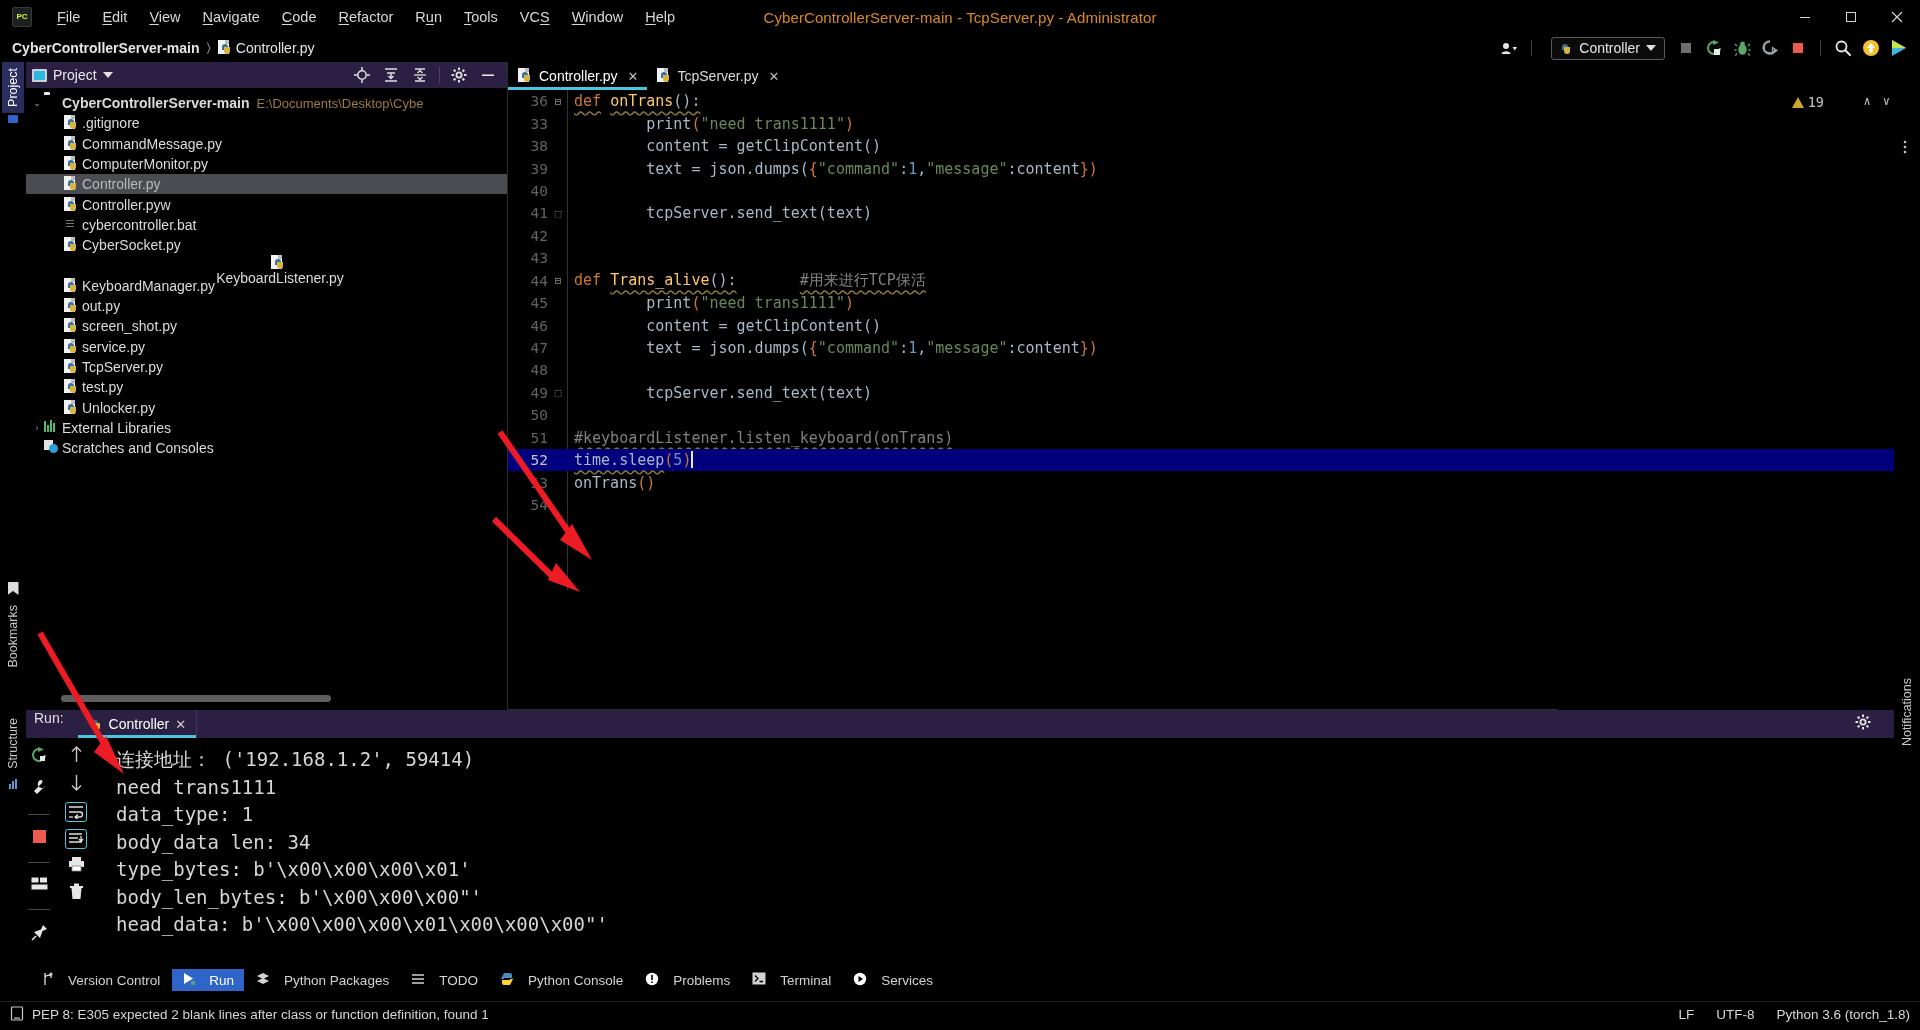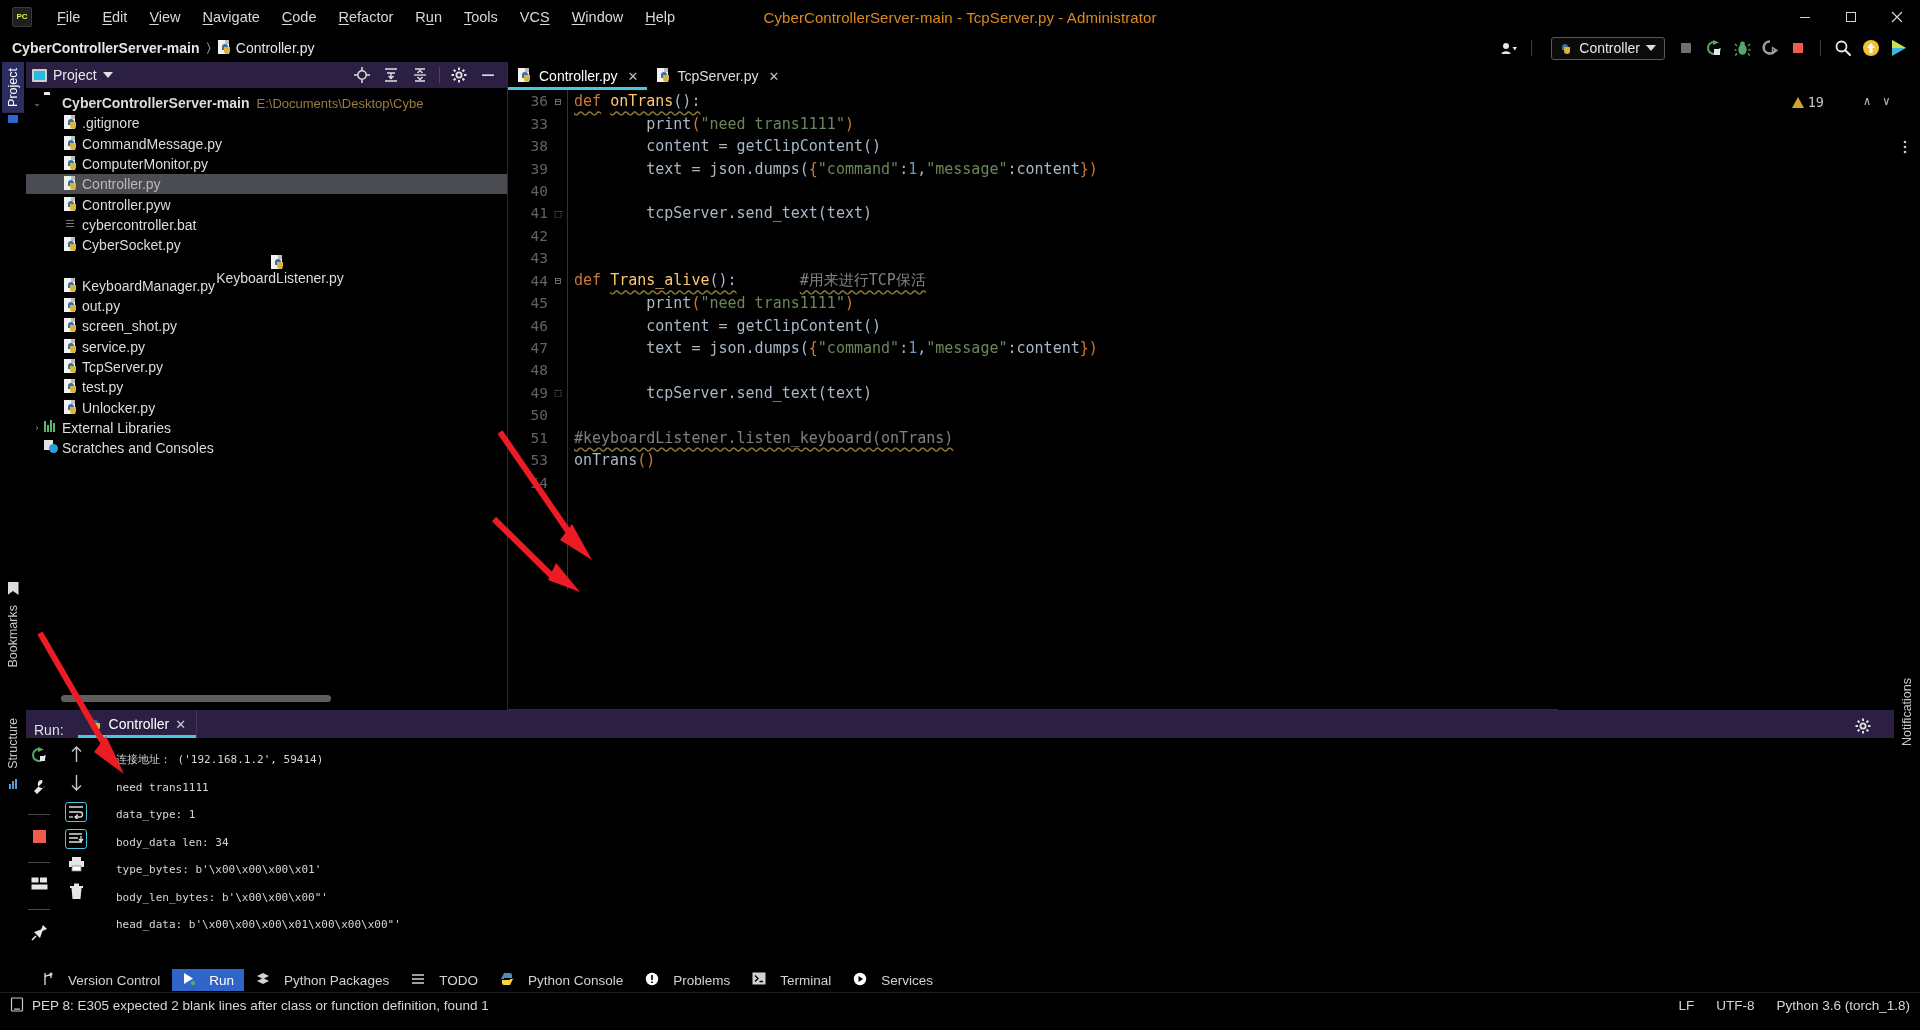--- a/index.html
+++ b/index.html
@@ -181,21 +181,21 @@
   .marker-strip { position:absolute; right:0; top:120px; width:14px; }
   .marker { position:absolute; right:1px; width:11px; height:2px; background:#9a9a9a;}
   .editor-bottom-border{position:absolute;left:0;bottom:0;width:1050px;height:1px;background:#2e2e2e;}
 
   
   .run-panel {
     position:absolute; left:26px; top:710px; width:1894px; height:277px;
     background:#000000;
   }
   .run-header {
-    height:28px; background:#2b2043; display:flex; align-items:flex-end;
+    height:28px; background:#2b2043; display:flex; align-items:flex-start;
     position:relative;
   }
   .run-label { font-size:14px; color:#e0e0e0; padding-left:8px; padding-right:14px;}
   .run-tab {
     height:28px; display:flex; align-items:center; gap:6px; padding:0 10px;
     font-size:14px; color:#ffffff; position:relative;
   }
   .run-tab::after { content:""; position:absolute; left:0; right:0; bottom:0; height:3px; background:#4ac6e0;}
   .run-hdr-sep { width:1px; height:28px; background:#443663; }
   .run-hdr-icons { position:absolute; right:6px; display:flex; align-items:center; gap:12px;}
@@ -205,21 +205,21 @@
     display:flex; flex-direction:column; align-items:center; padding-top:8px; gap:11px;
   }
   .run-side2 {
     position:absolute; left:30px; top:28px; width:40px; height:249px; background:#000;
     display:flex; flex-direction:column; align-items:center; padding-top:8px; gap:7px;
   }
   .sep-h { width:22px; height:1px; background:#4a4a4a; margin:3px 0;}
   .console {
     position:absolute; left:78px; top:28px; right:4px; height:249px;
     background:#000; font-family:"DejaVu Sans Mono","Liberation Mono",monospace;
-    font-size:11px; color:#d6d6d6; padding-top:8px;
+    font-size:19px; color:#d6d6d6; padding-top:8px;
   }
   .cline { height:27.5px; line-height:27.5px; white-space:pre; padding-left:12px;}
   .console-scroll {
     position:absolute; right:6px; top:120px; width:9px; height:115px; background:#4d4d4d; border-radius:5px;
   }
 
   
   .rightstrip { position:absolute; right:0; top:62px; width:26px; height:925px; background:#000; }
 
   
@@ -228,21 +228,21 @@
     background:#000000; display:flex; align-items:center; padding-left:32px; gap:2px;
   }
   .btab {
     display:flex; align-items:center; gap:14px; padding:2px 10px;
     font-size:13.5px; color:#d2d2d2; height:22px;
   }
   .btab.active { background:#2f65c8; color:#ffffff; }
 
   
   .statusbar {
-    position:absolute; left:0; bottom:12px; width:1920px; height:26px;
+    position:absolute; left:0; bottom:3px; width:1920px; height:26px;
     background:#000000; display:flex; align-items:center; padding:0 10px;
     border-top:1px solid #1e1e1e;
   }
   .status-left { display:flex; align-items:center; gap:8px; font-size:13.5px; color:#d6d6d6;}
   .status-right { margin-left:auto; display:flex; align-items:center; gap:22px; font-size:13.5px; color:#d6d6d6;}
 
   
   .arrows { position:absolute; inset:0; pointer-events:none; }
 </style>
 </head>
@@ -624,20 +624,25 @@
           <div class="coderow">
             <span class="lnum">50</span>
             <span class="foldmark"></span>
             <span class="ctext"></span>
           </div>
           <div class="coderow">
             <span class="lnum">51</span>
             <span class="foldmark"></span>
             <span class="ctext"><span class="cmt ul-wave">#keyboardListener.listen_keyboard(onTrans)</span></span>
           </div>
+          <div class="coderow hl">
+            <span class="lnum">52</span>
+            <span class="foldmark"></span>
+            <span class="ctext"><span class="def ul-wave">time.sleep</span><span class="brk">(</span><span class="num">5</span><span class="brk">)</span><span class="caret"></span></span>
+          </div>
           <div class="coderow">
             <span class="lnum">53</span>
             <span class="foldmark"></span>
             <span class="ctext"><span class="def">onTrans</span><span class="brk">()</span></span>
           </div>
           <div class="coderow">
             <span class="lnum">54</span>
             <span class="foldmark"></span>
             <span class="ctext"></span>
           </div>

